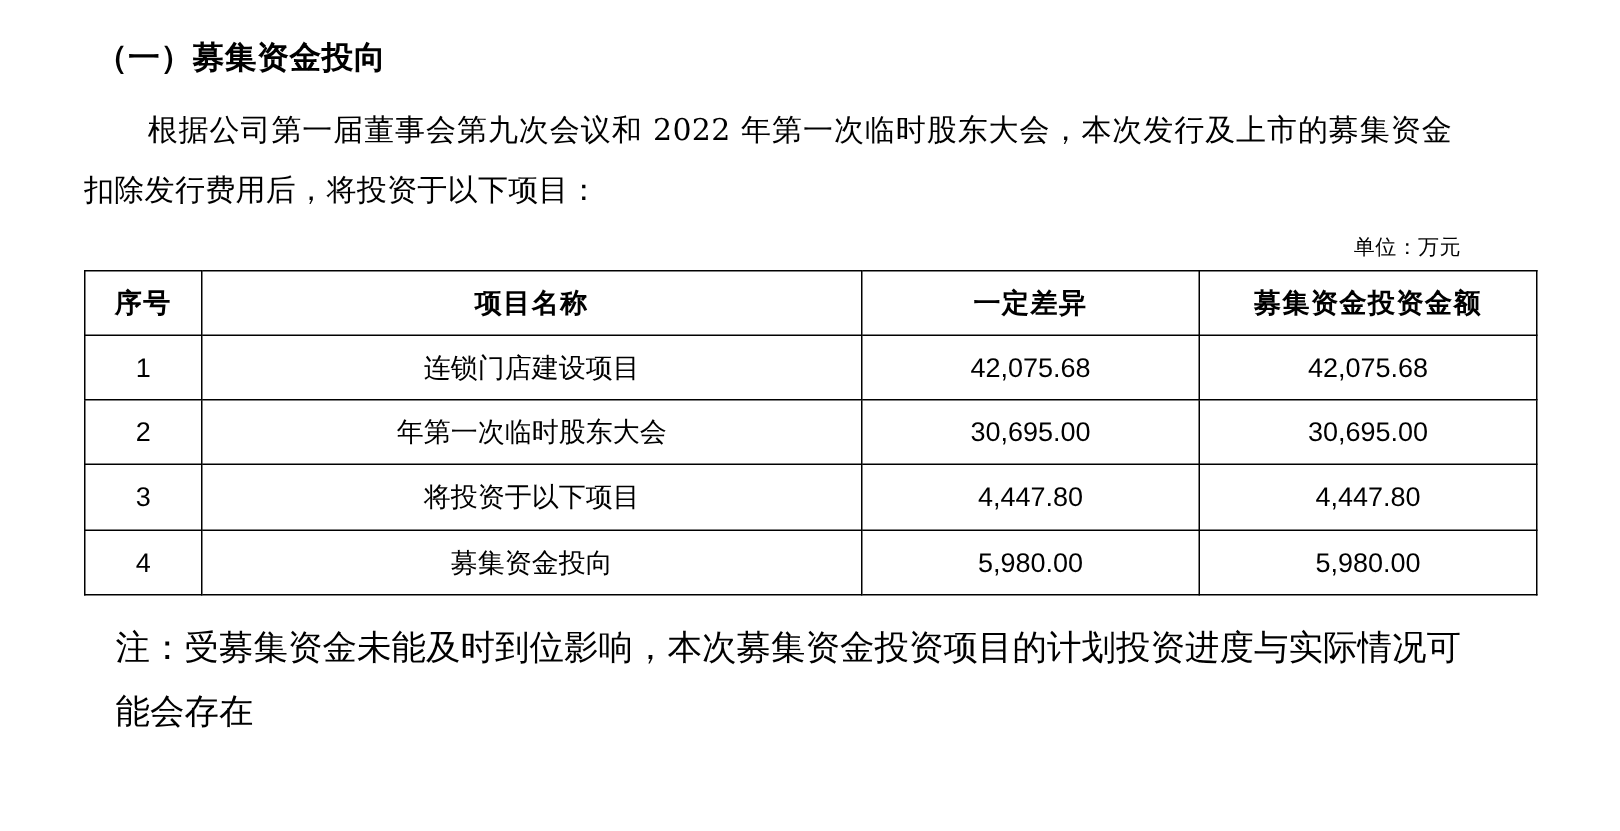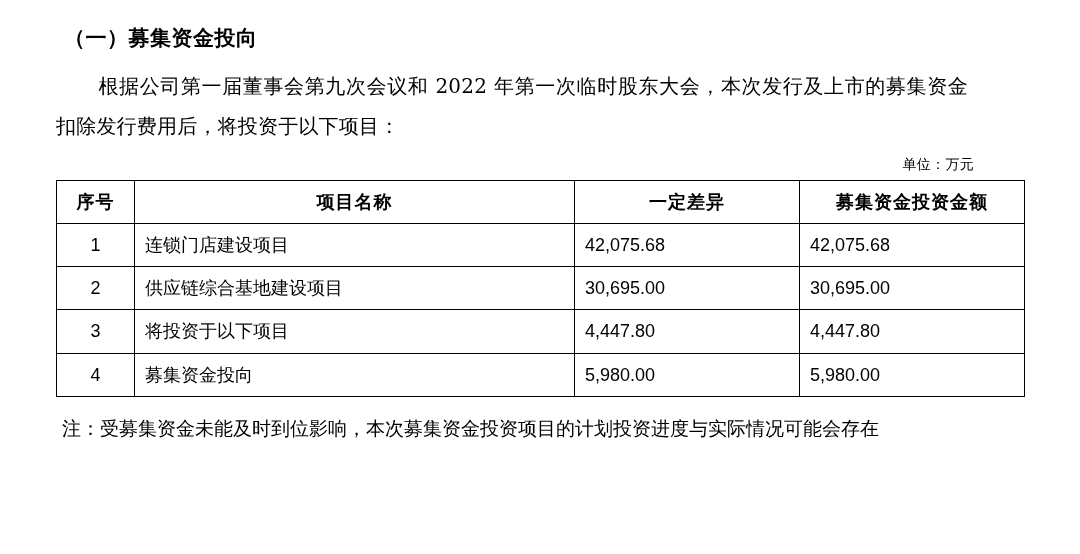--- a/index.html
+++ b/index.html
@@ -66,38 +66,38 @@
     letter-spacing: 1px;
   }
   .col-no { width: 78px; }
   .col-name { width: 440px; }
   .col-total { width: 225px; }
   .col-raised { width: 225px; }
   td.c-no {
     text-align: center;
   }
   td.c-name {
-    text-align: left;
+    text-align: center;
     padding-left: 16px;
   }
   td.c-num {
-    text-align: left;
+    text-align: center;
     padding-right: 16px;
   }
   tr.total-row td {
     font-weight: bold;
   }
   tr.total-row td.c-name-total {
     text-align: center;
     letter-spacing: 3px;
   }
   .note {
-    font-size: 19px;
+    font-size: 23px;
     line-height: 1.85;
-    margin: 14px 6px 0 6px;
+    margin: 14px 6px 0 21px;
     text-align: justify;
     text-justify: inter-ideograph;
   }
   .note .note-second {
     display: block;
     text-indent: 1.05em;
   }
 </style>
 </head>
 <body>
@@ -127,21 +127,21 @@
     </thead>
     <tbody>
       <tr>
         <td class="c-no">1</td>
         <td class="c-name">连锁门店建设项目</td>
         <td class="c-num">42,075.68</td>
         <td class="c-num">42,075.68</td>
       </tr>
       <tr>
         <td class="c-no">2</td>
-        <td class="c-name">供应链综合基地建设项目</td>
+        <td class="c-name">年第一次临时股东大会</td>
         <td class="c-num">30,695.00</td>
         <td class="c-num">30,695.00</td>
       </tr>
       <tr>
         <td class="c-no">3</td>
         <td class="c-name">将投资于以下项目</td>
         <td class="c-num">4,447.80</td>
         <td class="c-num">4,447.80</td>
       </tr>
       <tr>

